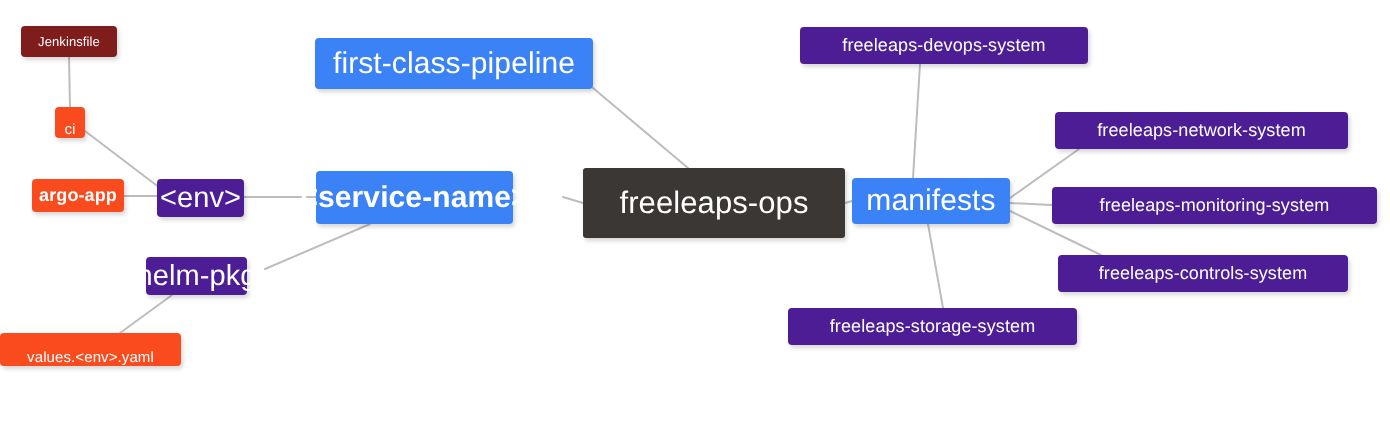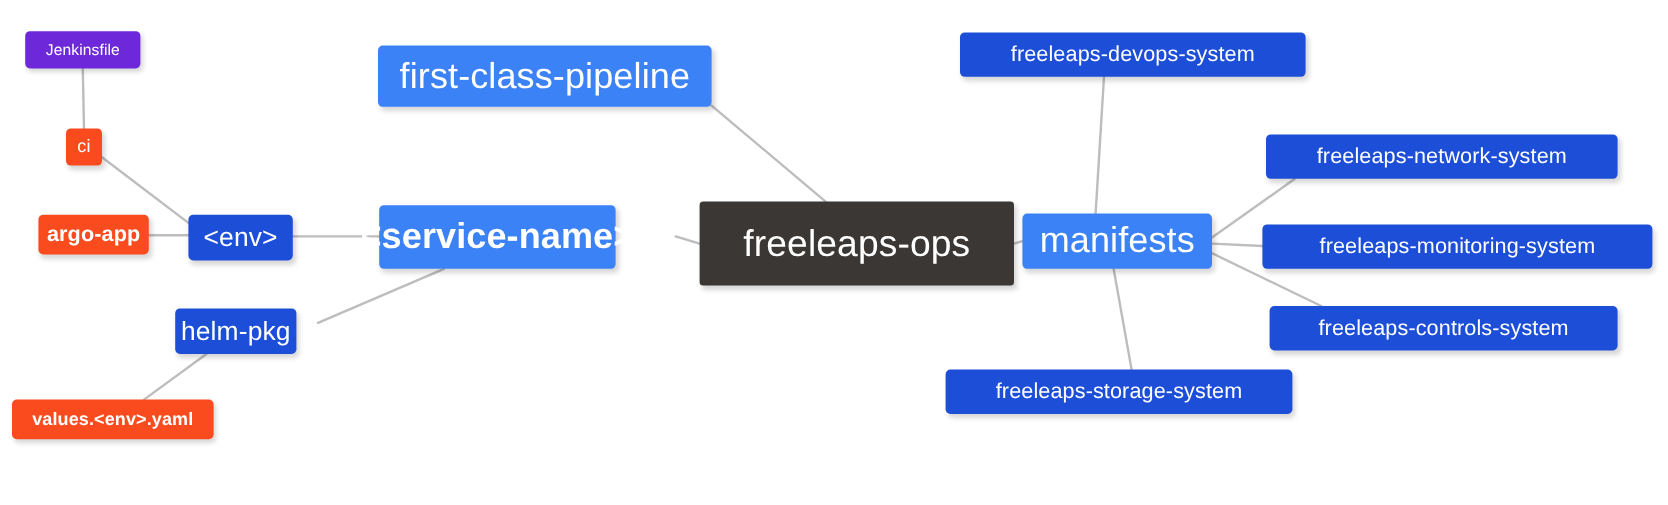--- a/index.html
+++ b/index.html
@@ -43,39 +43,40 @@
   }
   .node-root {
     background: #3b3734;
     font-size: 31px;
     border-radius: 3px;
   }
   .node-blue {
     background: #3b82f6;
   }
   .node-green {
-    background: #1d4ed8;
+    background: #4c1d95;
   }
   .node-orange {
-    background: #6d28d9;
+    background: #7f1d1d;
   }
   .node-red {
     background: #fa4b1e;
   }
   .lvl-1 {
     font-size: 30px;
   }
   .lvl-2 {
-    font-size: 22px;
+    font-size: 29px;
   }
   .lvl-3 {
     font-size: 18px;
   }
   .lvl-4 {
     font-size: 15px;
+    align-items: flex-end;
   }
   .lvl-5 {
     font-size: 13px;
   }
 </style>
 </head>
 <body>
 
 <div id="mindmap">
   <svg id="edge-layer" viewBox="0 0 1390 421" width="1390" height="421">
@@ -115,21 +116,21 @@
       </div>
       <div class="node node-red lvl-4" style="left: 55px; top: 107px; width: 30px; height: 31px;">
         <span>ci</span>
       </div>
       <div class="node node-red lvl-3" style="left: 32px; top: 179px; width: 92px; height: 33px; font-weight: bold;">
         <span>argo-app</span>
       </div>
       <div class="node node-orange lvl-5" style="left: 21px; top: 26px; width: 96px; height: 31px;">
         <span>Jenkinsfile</span>
       </div>
-      <div class="node node-red lvl-4" style="left: 10px; top: 333px; width: 168px; height: 33px; font-weight: bold;">
+      <div class="node node-red lvl-4" style="left: 0; top: 333px; width: 181px; height: 33px;">
         <span>values.&lt;env&gt;.yaml</span>
       </div>
       <div class="node node-green lvl-3" style="left: 800px; top: 27px; width: 288px; height: 37px;">
         <span>freeleaps-devops-system</span>
       </div>
       <div class="node node-green lvl-3" style="left: 1055px; top: 112px; width: 293px; height: 37px;">
         <span>freeleaps-network-system</span>
       </div>
       <div class="node node-green lvl-3" style="left: 1052px; top: 187px; width: 325px; height: 37px;">
         <span>freeleaps-monitoring-system</span>

